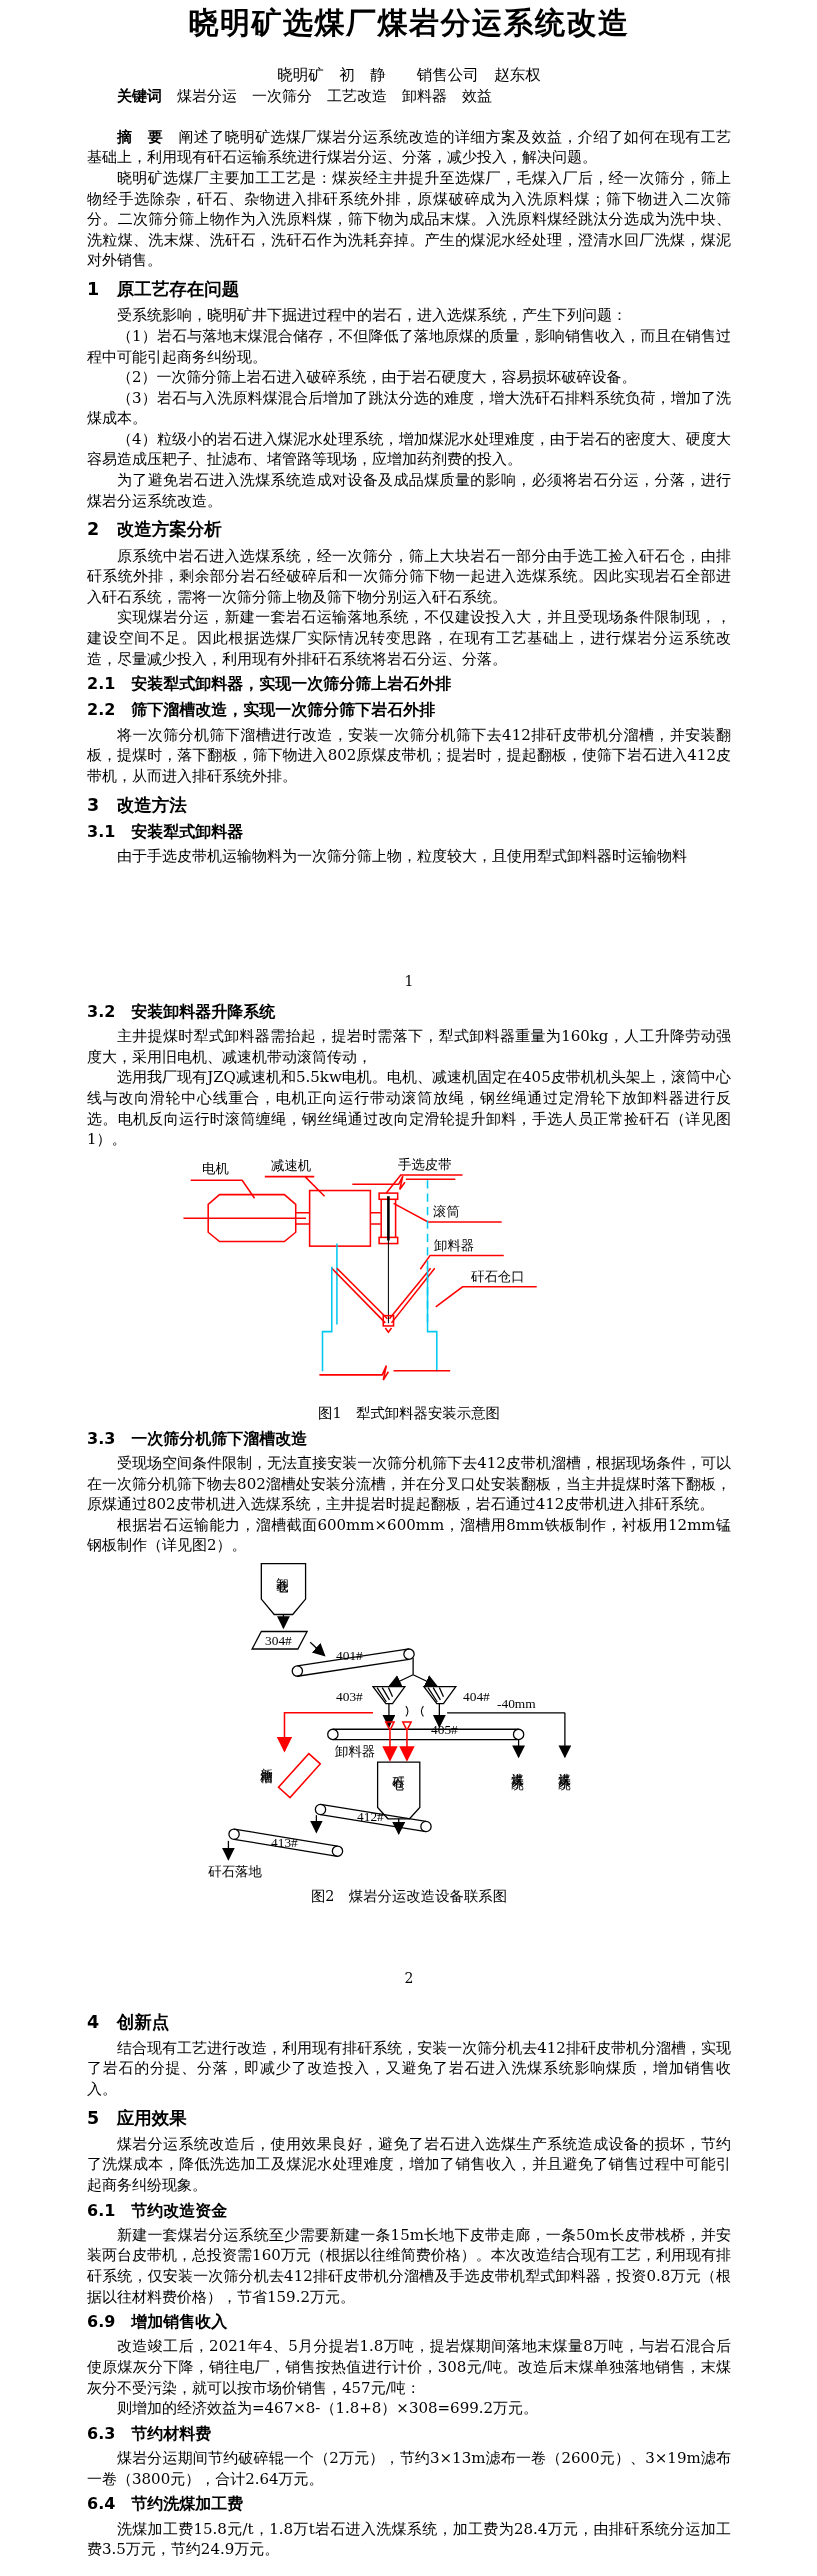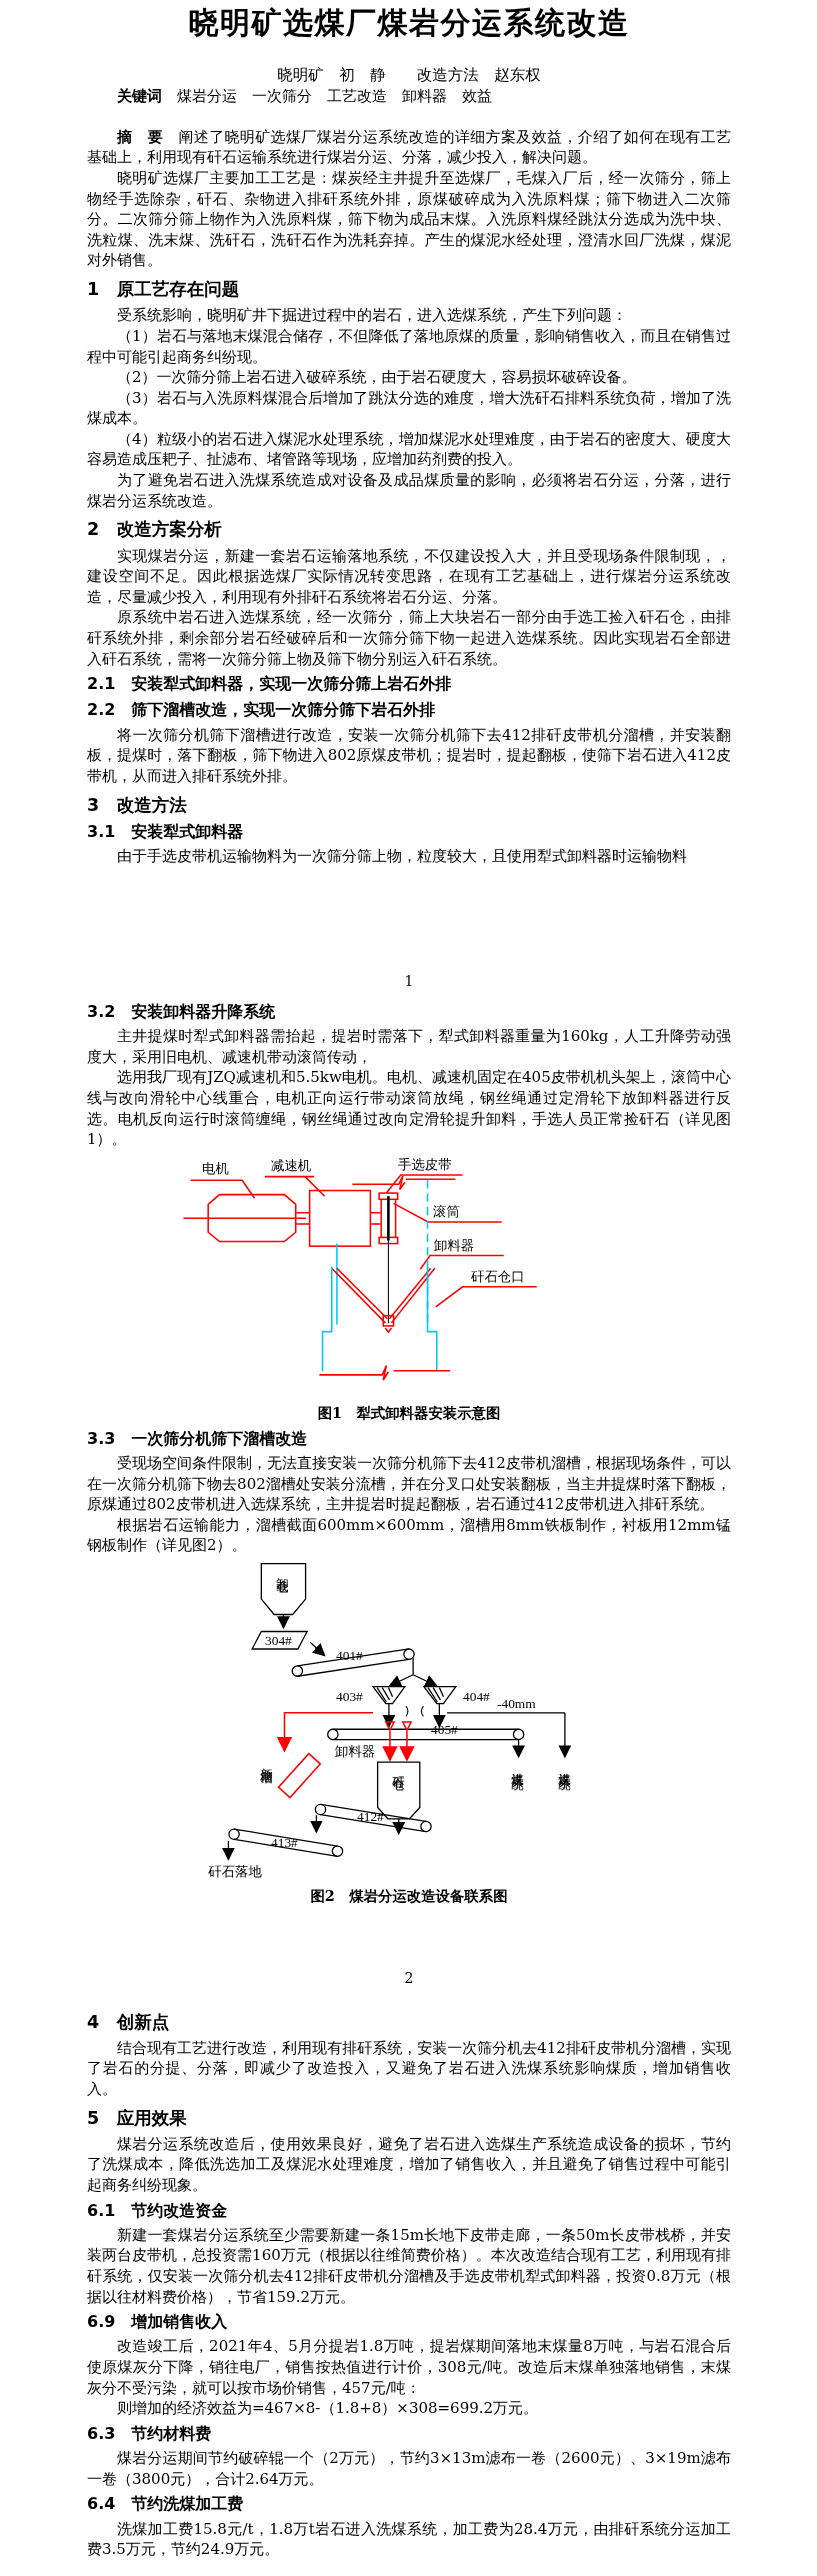--- a/index.html
+++ b/index.html
@@ -29,45 +29,45 @@
        font-size:16px; font-weight:bold; margin:5.2px 0 3.1px 0; }
   .fig { position:relative; margin:5.2px auto 0 auto; }
   #fig1-box { width:464px; height:242px; }
   #fig2-box { width:422px; height:319px; }
   .fig svg { position:absolute; left:0; top:0; }
   .flabel { position:absolute; font-size:13.4px; line-height:15.5px;
             white-space:nowrap; font-family:Liberation Serif, serif; }
   .vlabel { position:absolute; font-size:12.4px; line-height:13.4px;
             writing-mode:vertical-rl; text-orientation:upright; letter-spacing:1.5px;
             font-family:"DejaVu Serif","Liberation Serif",serif; }
-  .caption { text-align:center; font-size:14.4px; margin-top:6.2px;font-weight:bold; }
+  .caption { text-align:center; font-size:14.4px; margin-top:6.2px; }
 </style>
 </head>
 <body>
 
 <section class="page" id="page1">
   <h1 class="title">晓明矿选煤厂煤岩分运系统改造</h1>
-  <div class="authors">晓明矿　初　静　　改造方法　赵东权</div>
+  <div class="authors">晓明矿　初　静　　销售公司　赵东权</div>
 
   <p class="ind"><span class="blabel">关键词</span><span>　煤岩分运　一次筛分　工艺改造　卸料器　效益</span></p>
   <p class="ind abstract"><span class="blabel">摘　要</span><span>　阐述了晓明矿选煤厂煤岩分运系统改造的详细方案及效益，介绍了如何在现有工艺基础上，利用现有矸石运输系统进行煤岩分运、分落，减少投入，解决问题。</span></p>
 
   <p class="ind">晓明矿选煤厂主要加工工艺是：煤炭经主井提升至选煤厂，毛煤入厂后，经一次筛分，筛上物经手选除杂，矸石、杂物进入排矸系统外排，原煤破碎成为入洗原料煤；筛下物进入二次筛分。二次筛分筛上物作为入洗原料煤，筛下物为成品末煤。入洗原料煤经跳汰分选成为洗中块、洗粒煤、洗末煤、洗矸石，洗矸石作为洗耗弃掉。产生的煤泥水经处理，澄清水回厂洗煤，煤泥对外销售。</p>
 
   <h2>1　原工艺存在问题</h2>
   <p class="ind">受系统影响，晓明矿井下掘进过程中的岩石，进入选煤系统，产生下列问题：</p>
   <p class="ind">（1）岩石与落地末煤混合储存，不但降低了落地原煤的质量，影响销售收入，而且在销售过程中可能引起商务纠纷现。</p>
   <p class="ind">（2）一次筛分筛上岩石进入破碎系统，由于岩石硬度大，容易损坏破碎设备。</p>
   <p class="ind">（3）岩石与入洗原料煤混合后增加了跳汰分选的难度，增大洗矸石排料系统负荷，增加了洗煤成本。</p>
   <p class="ind">（4）粒级小的岩石进入煤泥水处理系统，增加煤泥水处理难度，由于岩石的密度大、硬度大容易造成压耙子、扯滤布、堵管路等现场，应增加药剂费的投入。</p>
   <p class="ind">为了避免岩石进入洗煤系统造成对设备及成品煤质量的影响，必须将岩石分运，分落，进行煤岩分运系统改造。</p>
 
   <h2>2　改造方案分析</h2>
+  <p class="ind">原系统中岩石进入选煤系统，经一次筛分，筛上大块岩石一部分由手选工捡入矸石仓，由排矸系统外排，剩余部分岩石经破碎后和一次筛分筛下物一起进入选煤系统。因此实现岩石全部进入矸石系统，需将一次筛分筛上物及筛下物分别运入矸石系统。</p>
   <p class="ind">实现煤岩分运，新建一套岩石运输落地系统，不仅建设投入大，并且受现场条件限制现，，建设空间不足。因此根据选煤厂实际情况转变思路，在现有工艺基础上，进行煤岩分运系统改造，尽量减少投入，利用现有外排矸石系统将岩石分运、分落。</p>
-  <p class="ind">原系统中岩石进入选煤系统，经一次筛分，筛上大块岩石一部分由手选工捡入矸石仓，由排矸系统外排，剩余部分岩石经破碎后和一次筛分筛下物一起进入选煤系统。因此实现岩石全部进入矸石系统，需将一次筛分筛上物及筛下物分别运入矸石系统。</p>
   <h3>2.1　安装犁式卸料器，实现一次筛分筛上岩石外排</h3>
   <h3>2.2　筛下溜槽改造，实现一次筛分筛下岩石外排</h3>
   <p class="ind">将一次筛分机筛下溜槽进行改造，安装一次筛分机筛下去412排矸皮带机分溜槽，并安装翻板，提煤时，落下翻板，筛下物进入802原煤皮带机；提岩时，提起翻板，使筛下岩石进入412皮带机，从而进入排矸系统外排。</p>
 
   <h2>3　改造方法</h2>
   <h3>3.1　安装犁式卸料器</h3>
   <p class="ind">由于手选皮带机运输物料为一次筛分筛上物，粒度较大，且使用犁式卸料器时运输物料</p>
 
   <div class="pnum">1</div>
 </section>

